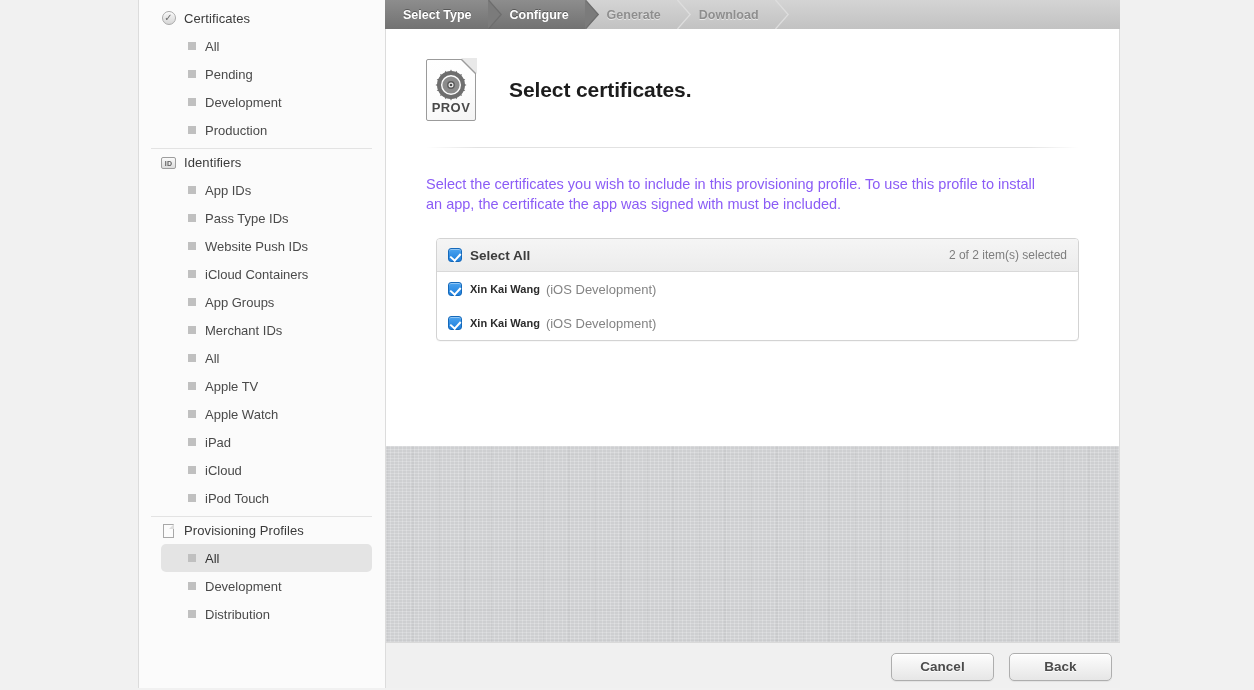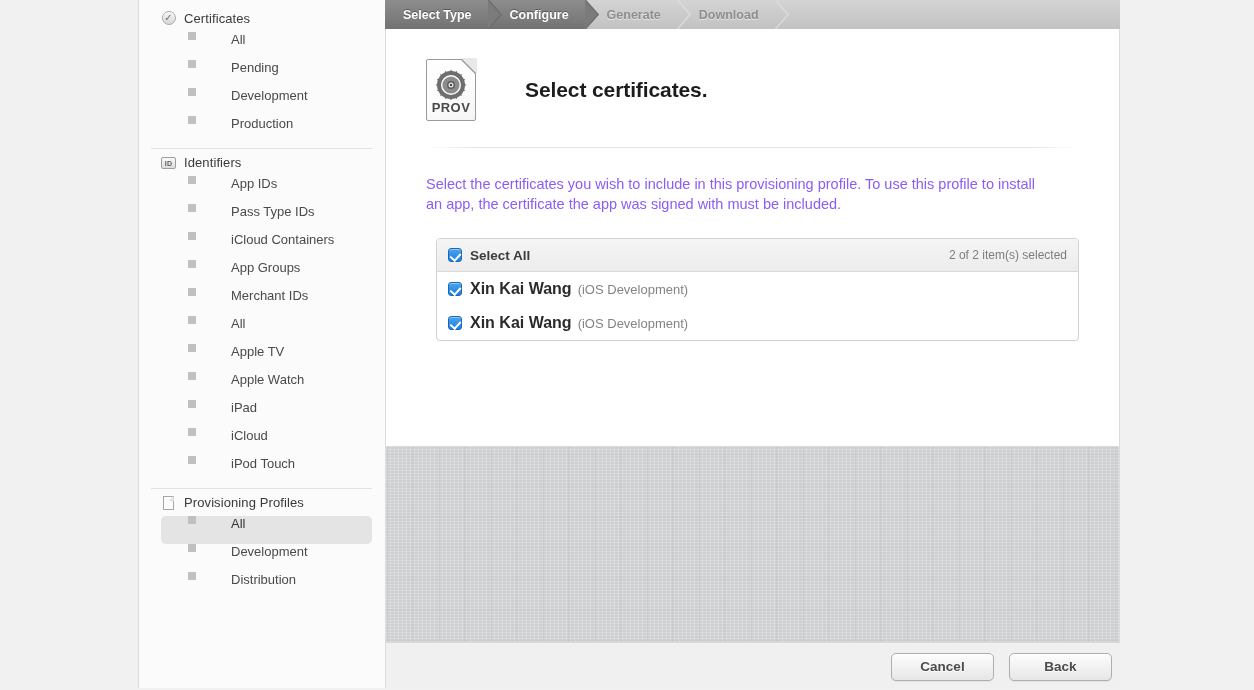--- a/index.html
+++ b/index.html
@@ -47,27 +47,26 @@
     margin-right: 8px;
     flex: 0 0 auto;
     display: flex; align-items: center; justify-content: center;
   }
   .group-head .g-label {
     font-size: 13px; font-weight: normal; color: #3a3a3a;
     letter-spacing: .1px;
   }
 
   .nav-item {
-    display: flex; align-items: flex-start;
+    display: flex; align-items: center;
     height: 28px;
     margin: 0 13px 0 10px;
     padding-left: 27px;
     border-radius: 5px;
     cursor: default;
-    gap: 26px;
   }
   .nav-item.selected { background: #e4e4e4; }
   .nav-item .bullet {
     width: 8px; height: 8px;
     background: #c0c0c0;
     margin-right: 9px;
     flex: 0 0 auto;
   }
   .nav-item .n-label {
     font-size: 13px; color: #4a4a4a;
@@ -191,21 +190,21 @@
   }
   .prov-icon .gear { position: absolute; left: 7px; top: 8px; }
   .prov-icon .prov-text {
     position: absolute; left: 0; right: 0; bottom: 6px;
     text-align: center;
     font-size: 13px; font-weight: bold;
     color: #4a4a4a; letter-spacing: .4px;
   }
   .card-title {
     font-size: 21px; font-weight: bold; color: #1c1c1c;
-    margin-left: 49px; letter-spacing: -.1px;
+    margin-left: 33px; letter-spacing: -.1px;
   }
   .hr {
     margin: 18px 40px 0 40px;
     height: 1px;
     background: linear-gradient(to right, #ffffff, #e2e2e2 8%, #e2e2e2 92%, #ffffff);
   }
   .intro {
     margin: 26px 40px 0 40px;
     font-size: 14.5px; line-height: 20px; color: #8b5cf6;
     max-width: 610px;
@@ -234,21 +233,21 @@
   .cert-head .count {
     margin-left: auto;
     font-size: 12px; color: #7d7d7d;
   }
   .cert-row {
     display: flex; align-items: center;
     height: 34px;
     padding: 0 11px;
   }
   .cert-row .cname {
-    font-size: 16px; font-weight: bold; color: #2b2b2b;
+    font-size: 11px; font-weight: bold; color: #2b2b2b;
     margin-left: 8px;
   }
   .cert-row .ctype {
     font-size: 13px; color: #848484;
     margin-left: 6px;
   }
 
   .cbox {
     width: 14px; height: 14px;
     border-radius: 3px;
@@ -366,20 +365,24 @@
             </span>
             <span class="g-label">Identifiers</span>
           </div>
           <div class="nav-item">
             <span class="bullet"></span>
             <span class="n-label">App IDs</span>
           </div>
           <div class="nav-item">
             <span class="bullet"></span>
             <span class="n-label">Pass Type IDs</span>
+          </div>
+          <div class="nav-item">
+            <span class="bullet"></span>
+            <span class="n-label">Website Push IDs</span>
           </div>
           <div class="nav-item">
             <span class="bullet"></span>
             <span class="n-label">iCloud Containers</span>
           </div>
           <div class="nav-item">
             <span class="bullet"></span>
             <span class="n-label">App Groups</span>
           </div>
           <div class="nav-item">

